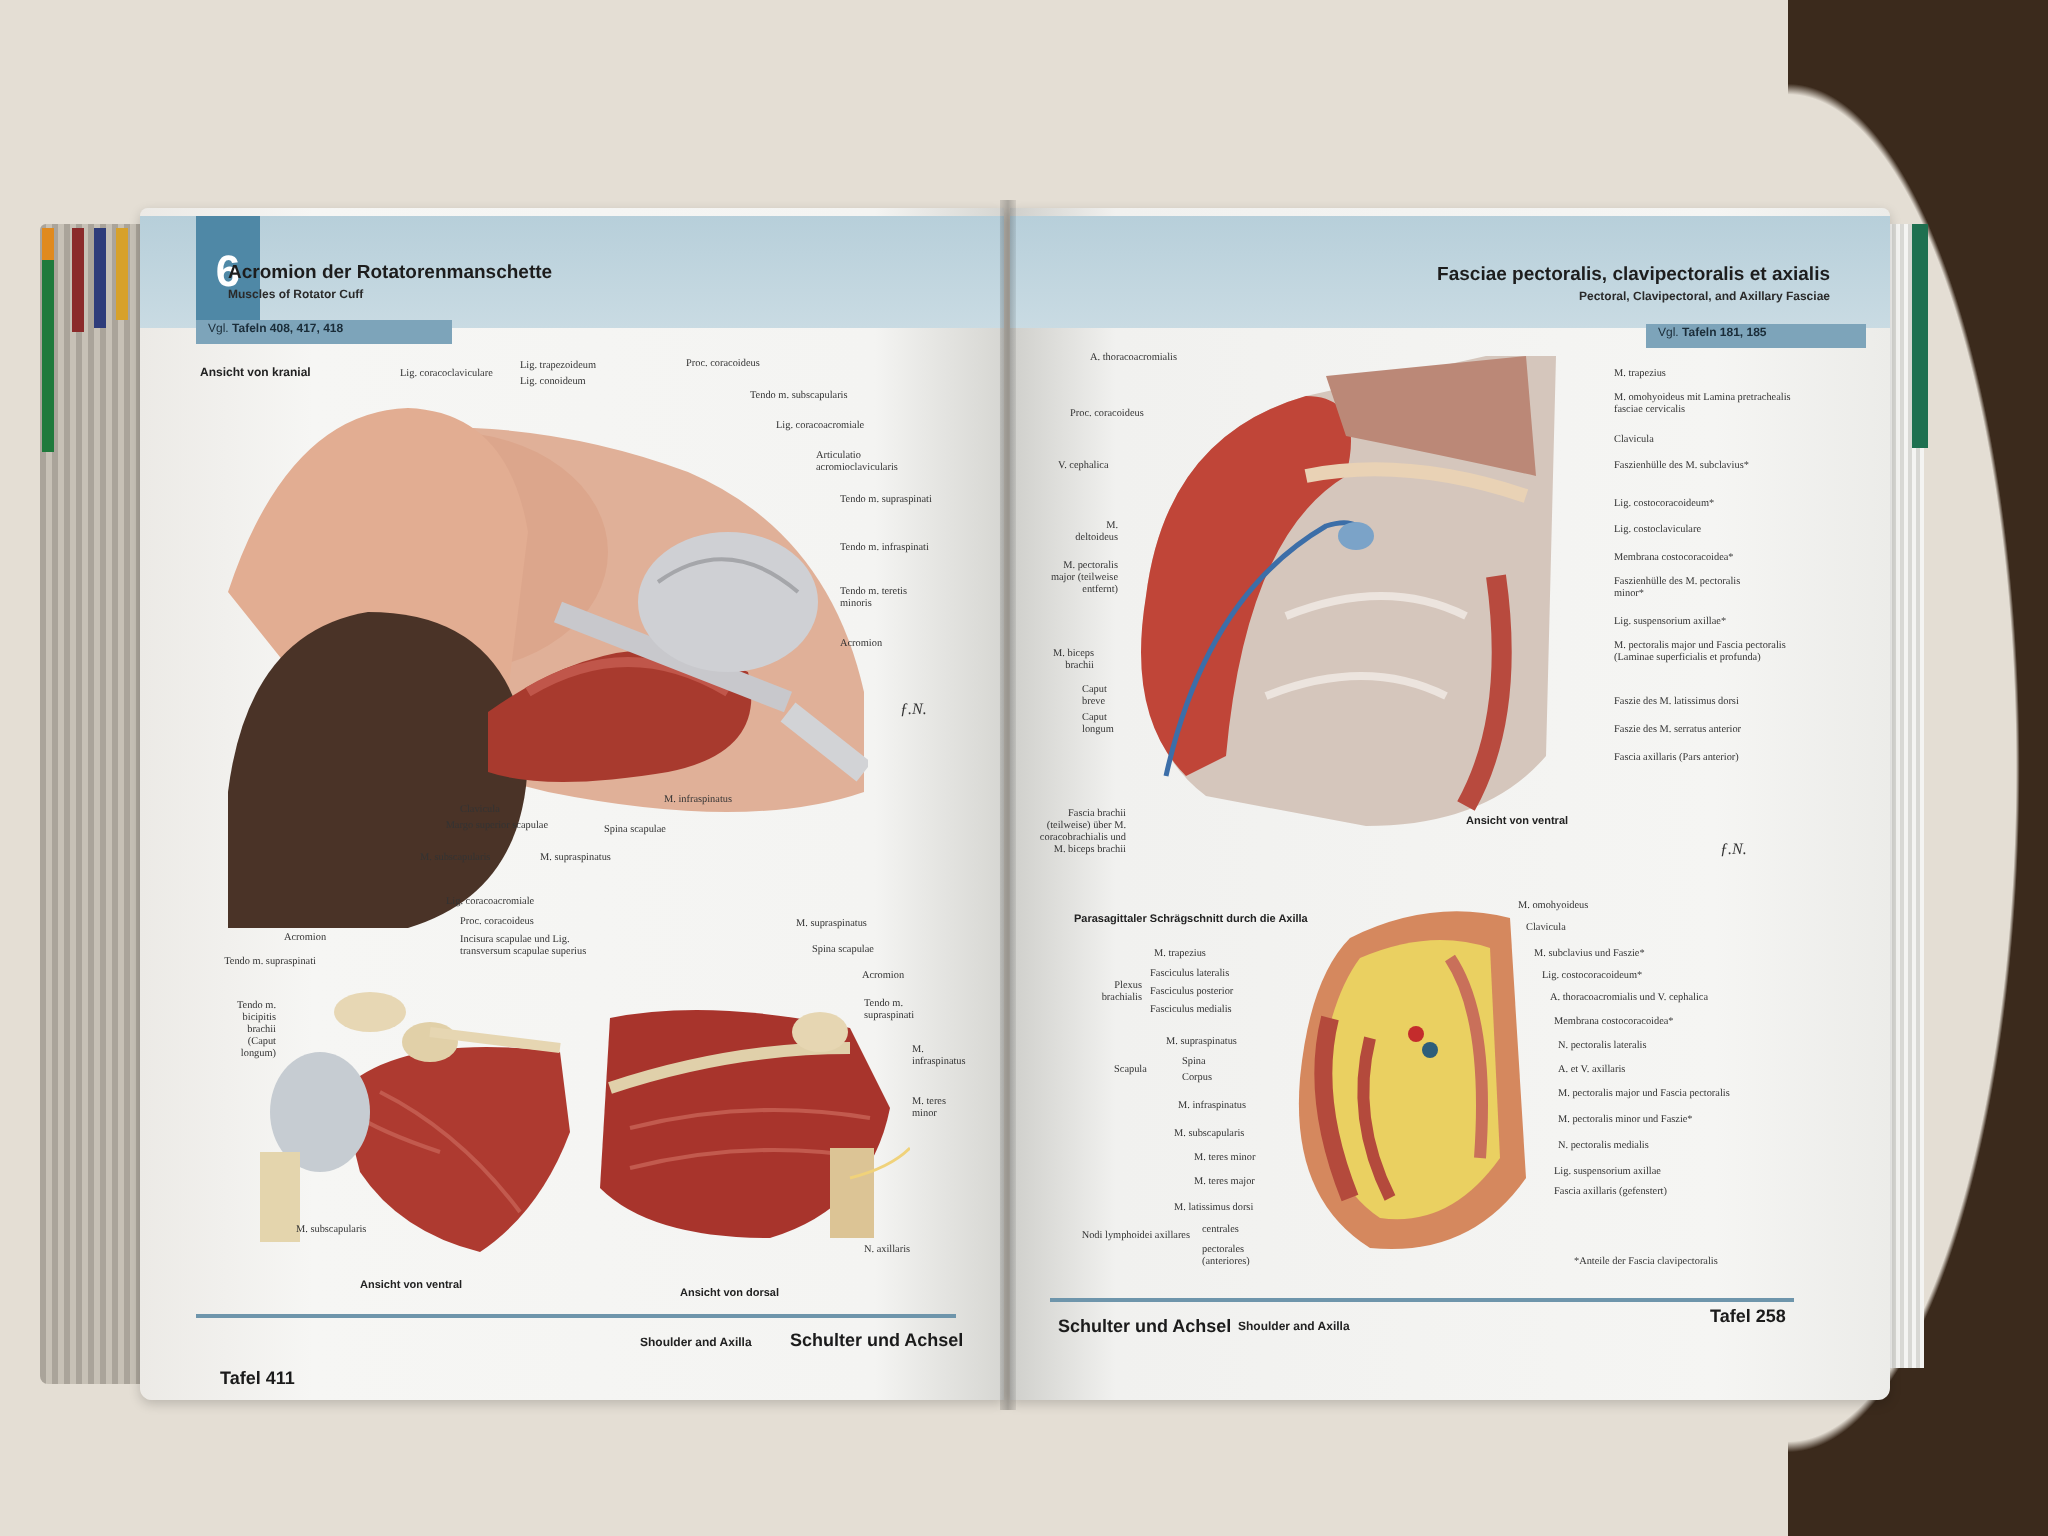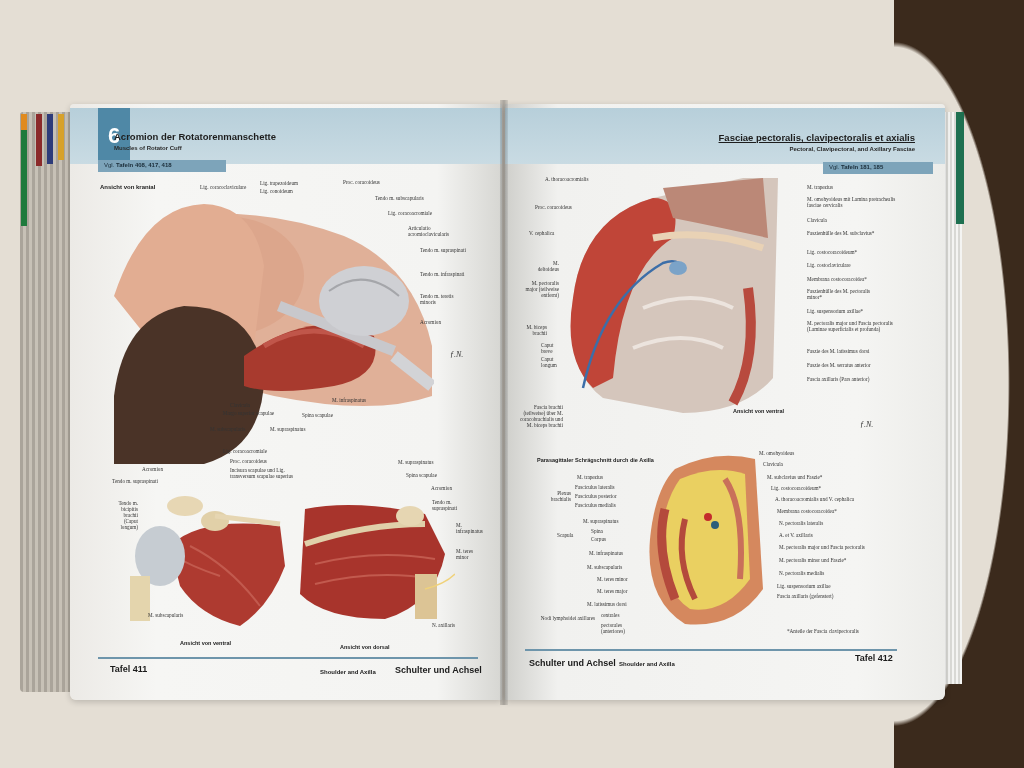--- a/index.html
+++ b/index.html
@@ -151,28 +151,28 @@
   <div class="lbl" style="left:328px;top:355px;">M. supraspinatus</div>
   <div class="lbl" style="left:336px;top:368px;">Spina scapulae</div>
   <div class="lbl" style="left:361px;top:381px;">Acromion</div>
   <div class="lbl" style="left:362px;top:395px;width:40px;white-space:normal;">Tendo m. supraspinati</div>
   <div class="lbl" style="left:386px;top:418px;width:22px;white-space:normal;">M. infraspinatus</div>
   <div class="lbl" style="left:386px;top:444px;width:22px;white-space:normal;">M. teres minor</div>
   <div class="lbl" style="left:362px;top:518px;">N. axillaris</div>
   <div class="view-label" style="left:270px;top:540px;font-size:5.5px;">Ansicht von dorsal</div>
 
   <div class="footer-rule" style="left:28px;top:553px;width:380px;"></div>
-  <div class="footer-page" style="left:40px;top:560px;">Tafel 411</div>
+  <div class="footer-page" style="left:40px;top:580px;">Tafel 411</div>
   <div class="footer-en" style="left:250px;top:565px;">Shoulder and Axilla</div>
   <div class="footer-de" style="left:325px;top:561px;">Schulter und Achsel</div>
 </div>
 
 <div class="page right">
   <div class="header-band" style="right:0;"></div>
-  <div class="title-de" style="right:30px;top:28px;text-decoration:underline;">Fasciae pectoralis, clavipectoralis et axialis</div>
+  <div class="title-de" style="right:30px;top:28px;">Fasciae pectoralis, clavipectoralis et axialis</div>
   <div class="title-en" style="right:30px;top:42px;">Pectoral, Clavipectoral, and Axillary Fasciae</div>
   <div class="vgl" style="left:318px;top:58px;width:110px;">
     <span>Vgl.</span>
     <b>Tafeln 181, 185</b>
   </div>
 
   <svg class="illus" style="left:58px;top:74px;" width="220" height="235">
     <path d="M10 120 Q20 40 90 20 L180 0 L215 0 L210 200 Q180 235 120 235 L40 220 Q0 190 10 120 Z" fill="#d5c6bc"></path>
     <path d="M10 120 Q20 40 90 20 Q120 20 110 60 Q60 90 50 200 L30 210 Q0 180 10 120 Z" fill="#c04538"></path>
     <path d="M100 10 L200 0 L205 60 Q160 50 110 40 Z" fill="#bb8877"></path>
@@ -248,16 +248,16 @@
   <div class="lbl" style="left:274px;top:453px;">M. pectoralis minor und Faszie*</div>
   <div class="lbl" style="left:274px;top:466px;">N. pectoralis medialis</div>
   <div class="lbl" style="left:272px;top:479px;">Lig. suspensorium axillae</div>
   <div class="lbl" style="left:272px;top:489px;">Fascia axillaris (gefenstert)</div>
 
   <div class="lbl" style="left:282px;top:524px;">*Anteile der Fascia clavipectoralis</div>
 
   <div class="footer-rule" style="left:20px;top:545px;width:372px;"></div>
   <div class="footer-de" style="left:24px;top:554px;">Schulter und Achsel</div>
   <div class="footer-en" style="left:114px;top:557px;">Shoulder and Axilla</div>
-  <div class="footer-page" style="left:350px;top:549px;">Tafel 412</div>
+  <div class="footer-page" style="left:350px;top:549px;">Tafel 258</div>
 </div>
 
 <div class="gutter"></div>
 
 </body></html>

